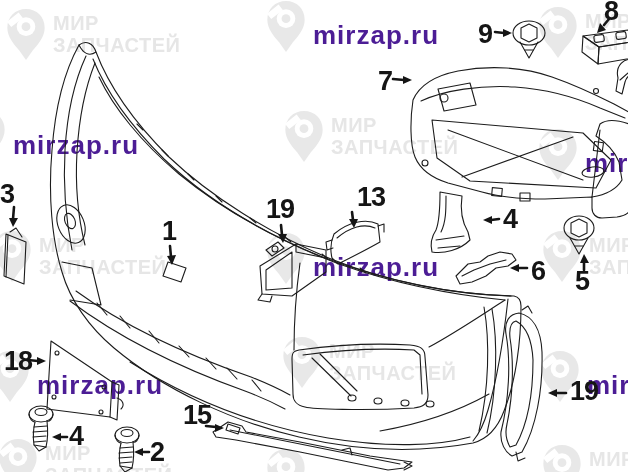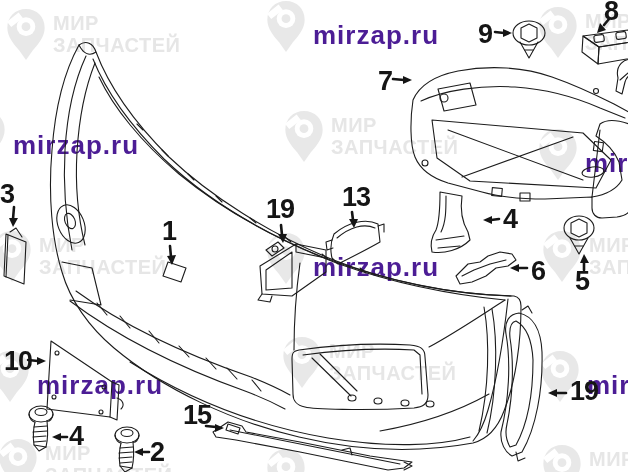--- a/index.html
+++ b/index.html
@@ -340,20 +340,20 @@
 
   <div class="co" style="left:162px;top:216px">1</div>
   <div class="co" style="left:150px;top:437px">2</div>
   <div class="co" style="left:0px;top:179px">3</div>
   <div class="co" style="left:503px;top:204px">4</div>
   <div class="co" style="left:575px;top:266px">5</div>
   <div class="co" style="left:531px;top:256px">6</div>
   <div class="co" style="left:378px;top:66px">7</div>
   <div class="co" style="left:604px;top:-4px">8</div>
   <div class="co" style="left:478px;top:19px">9</div>
-  <div class="co" style="left:4px;top:346px">10</div>
+  <div class="co" style="left:4px;top:346px">18</div>
   <div class="co" style="left:69px;top:421px">4</div>
   <div class="co" style="left:266px;top:194px">19</div>
-  <div class="co" style="left:342px;top:182px">13</div>
+  <div class="co" style="left:357px;top:182px">13</div>
   <div class="co" style="left:570px;top:376px">19</div>
   <div class="co" style="left:183px;top:400px">15</div>
 
 </div>
 
 </body></html>

